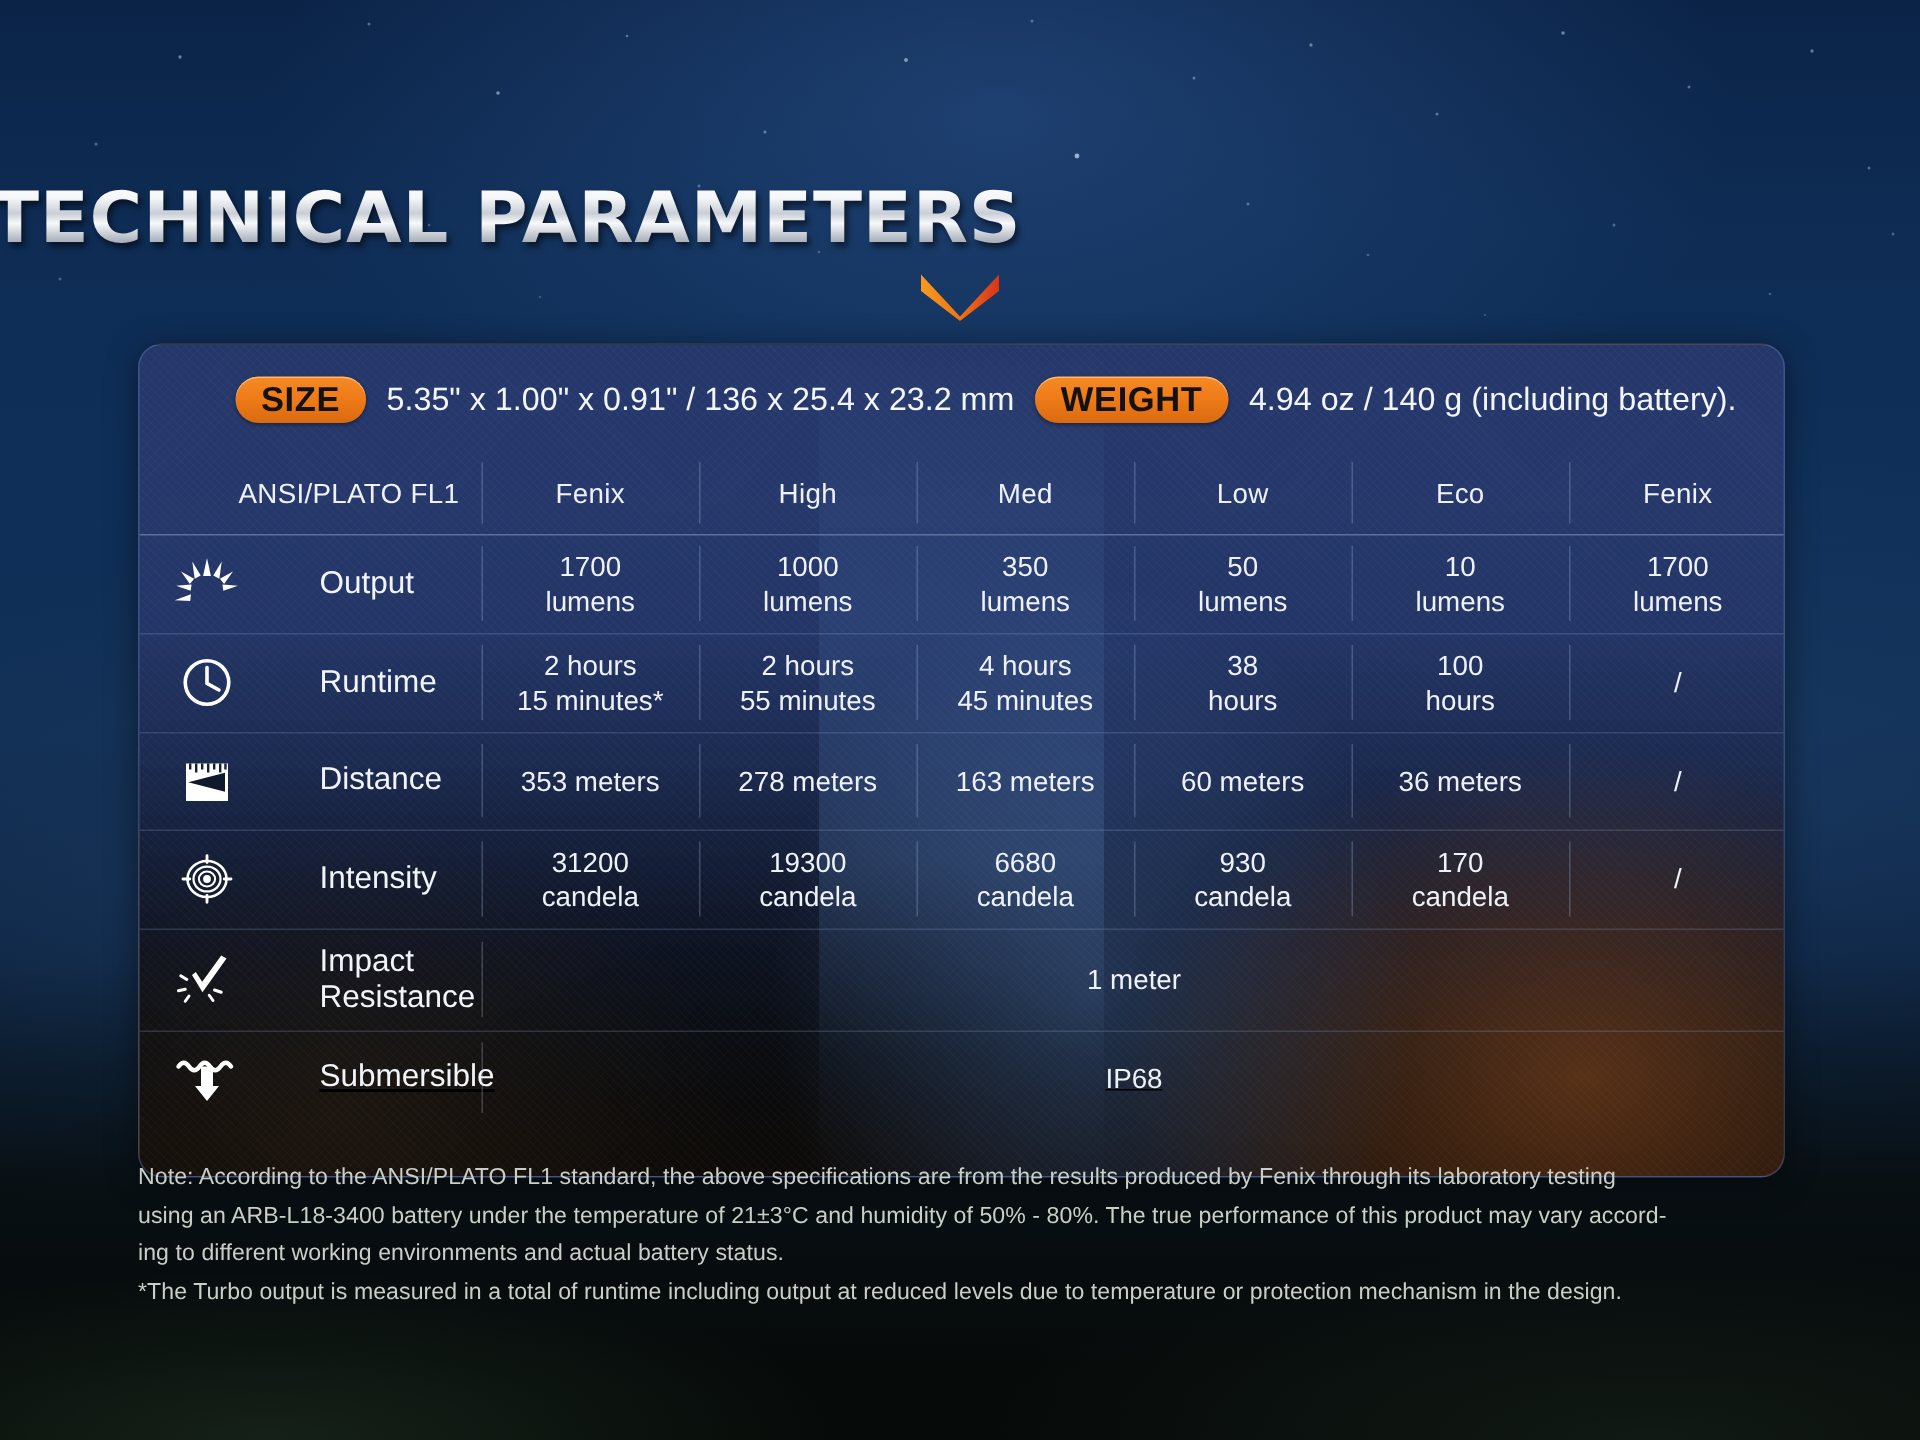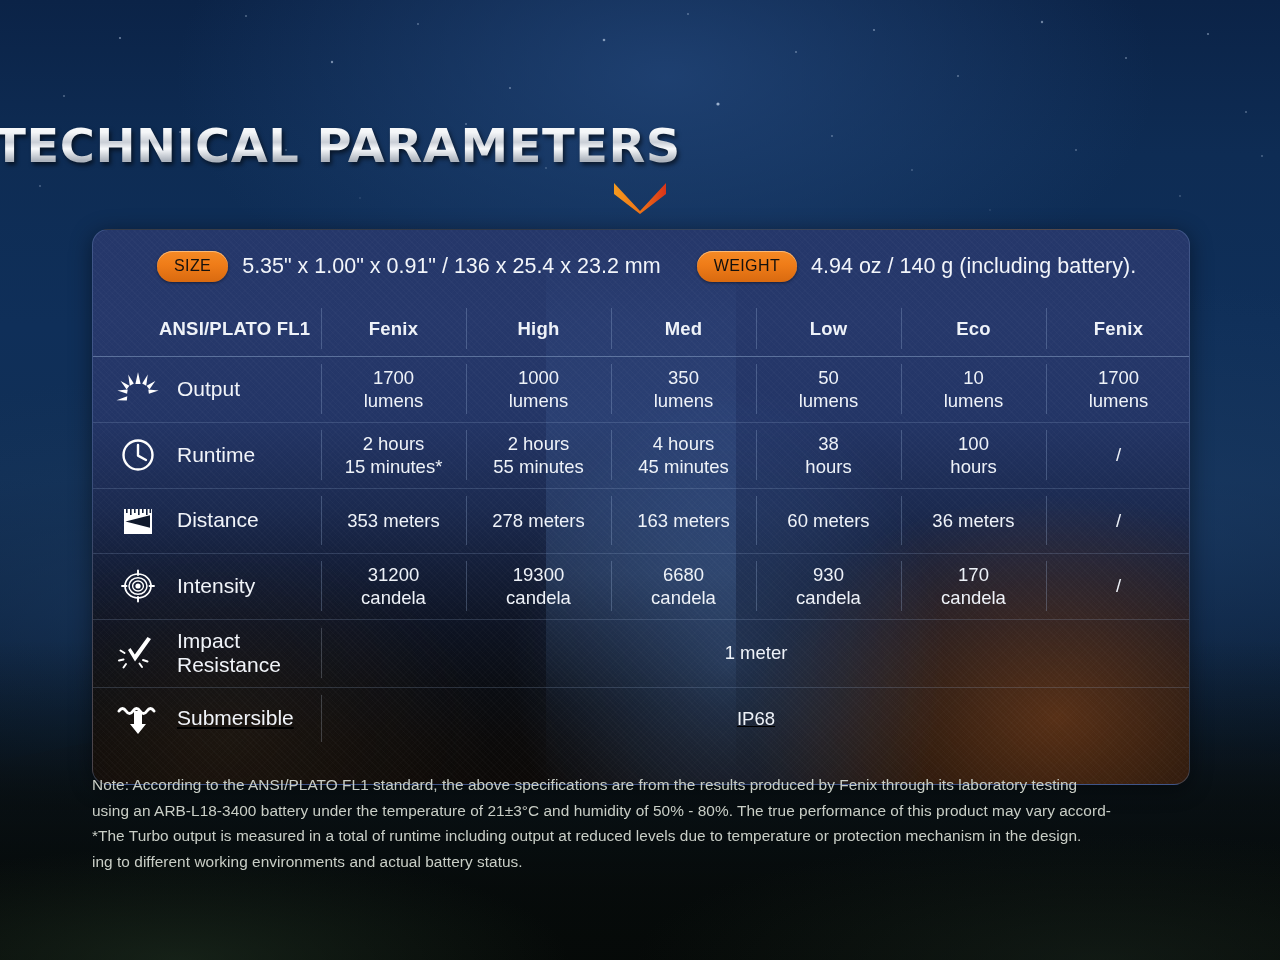--- a/index.html
+++ b/index.html
@@ -94,21 +94,21 @@
   #spec-strip {
     position: relative; display: flex; align-items: center;
     height: 72px; padding: 0 0 0 64px; gap: 14px;
     font-size: 21px; color: #f2f5fa;
   }
   .pill {
     display: inline-flex; align-items: center; justify-content: center;
     height: 31px; padding: 0 17px;
     border-radius: 16px;
     background: linear-gradient(180deg, #f58a25 0%, #ef7c18 45%, #d96a10 100%);
-    color: #14110e; font-weight: normal; font-size: 16px; letter-spacing: .4px;
+    color: #14110e; font-weight: bold; font-size: 23px; letter-spacing: .4px;
     box-shadow: inset 0 1px 0 rgba(255,210,160,.65), 0 1px 3px rgba(0,0,0,.45);
     white-space: nowrap;
   }
   .spec-text { white-space: nowrap; font-size: 21.5px; }
 
   
   #spec-table {
     position: relative;
     width: 100%;
     border-collapse: collapse;
@@ -119,40 +119,40 @@
     vertical-align: middle;
     color: #eef2f8;
     font-size: 18.5px;
     line-height: 1.26;
     position: relative;
   }
   #spec-table thead th { height: 54px; }
   .col-label { width: 228px; }
   .col-mode  { width: 145px; }
   .hdr {
-    color: #ef7c1b; font-weight: bold; font-size: 21px; letter-spacing: .2px; margin-left: 38px;
+    color: #ef7c1b; font-weight: normal; font-size: 21px; letter-spacing: .2px; margin-left: 38px;
   }
   .hdr-label { text-align: left !important; padding-left: 66px; }
   thead tr { border-bottom: 1px solid rgba(165,190,225,.42); }
   tbody tr { border-bottom: 1px solid rgba(150,175,210,.22); }
   tbody tr:last-child { border-bottom: none; text-decoration: underline; }
 
   td.vsep::before, th.vsep::before {
     content: ""; position: absolute; left: 0; top: 12%; height: 76%;
     width: 1px; background: rgba(170,195,230,.28);
   }
   tbody tr:nth-child(n+5) td.vsep::before { background: rgba(190,200,215,.26); }
 
   .rowlabel {
     display: flex; align-items: center; gap: 16px;
     padding-left: 22px; text-align: left;
     font-size: 21px; color: #f1f4f9;
   }
   .rowlabel .icon { width: 46px; height: 40px; flex: none; display: block; }
-  .rowlabel .txt { line-height: 1.15; }
+  .rowlabel .txt { line-height: 1.15; margin-left: 36px; }
   .val2 { display: block; }
   .slash { color: #dfe4ec; font-size: 19px; }
 
   
   #note {
     position: absolute; left: 92px; top: 772px; width: 1112px;
     color: #c9cec6; font-size: 15.4px; line-height: 25.5px;
     letter-spacing: .05px;
   }
   #note p { margin: 0; }
@@ -211,21 +211,21 @@
   </svg>
 </div>
 
 <div id="panel">
   <div id="panel-beam"></div>
   <div id="panel-texture"></div>
 
   <div id="spec-strip">
     <span class="pill">SIZE</span>
     <span class="spec-text">5.35" x 1.00" x 0.91" / 136 x 25.4 x 23.2 mm</span>
-    <span class="pill" style="margin-left:22px">WEIGHT</span>
+    <span class="pill" style="">WEIGHT</span>
     <span class="spec-text">4.94 oz / 140 g (including battery).</span>
   </div>
 
   <table id="spec-table">
     <colgroup>
       <col class="col-label">
         <col class="col-mode">
         <col class="col-mode">
         <col class="col-mode">
       <col class="col-mode">
@@ -374,15 +374,15 @@
         <td class="vsep" colspan="6">IP68</td>
       </tr>
 
     </tbody>
   </table>
 </div>
 
 <div id="note">
   <p>Note: According to the ANSI/PLATO FL1 standard, the above specifications are from the results produced by Fenix through its laboratory testing</p>
   <p>using an ARB-L18-3400 battery under the temperature of 21±3°C and humidity of 50% - 80%. The true performance of this product may vary accord-</p>
+  <p>ing to different working environments and actual battery status.</p>
   <p>*The Turbo output is measured in a total of runtime including output at reduced levels due to temperature or protection mechanism in the design.</p>
-  <p>ing to different working environments and actual battery status.</p>
 </div>
 
 </body></html>

